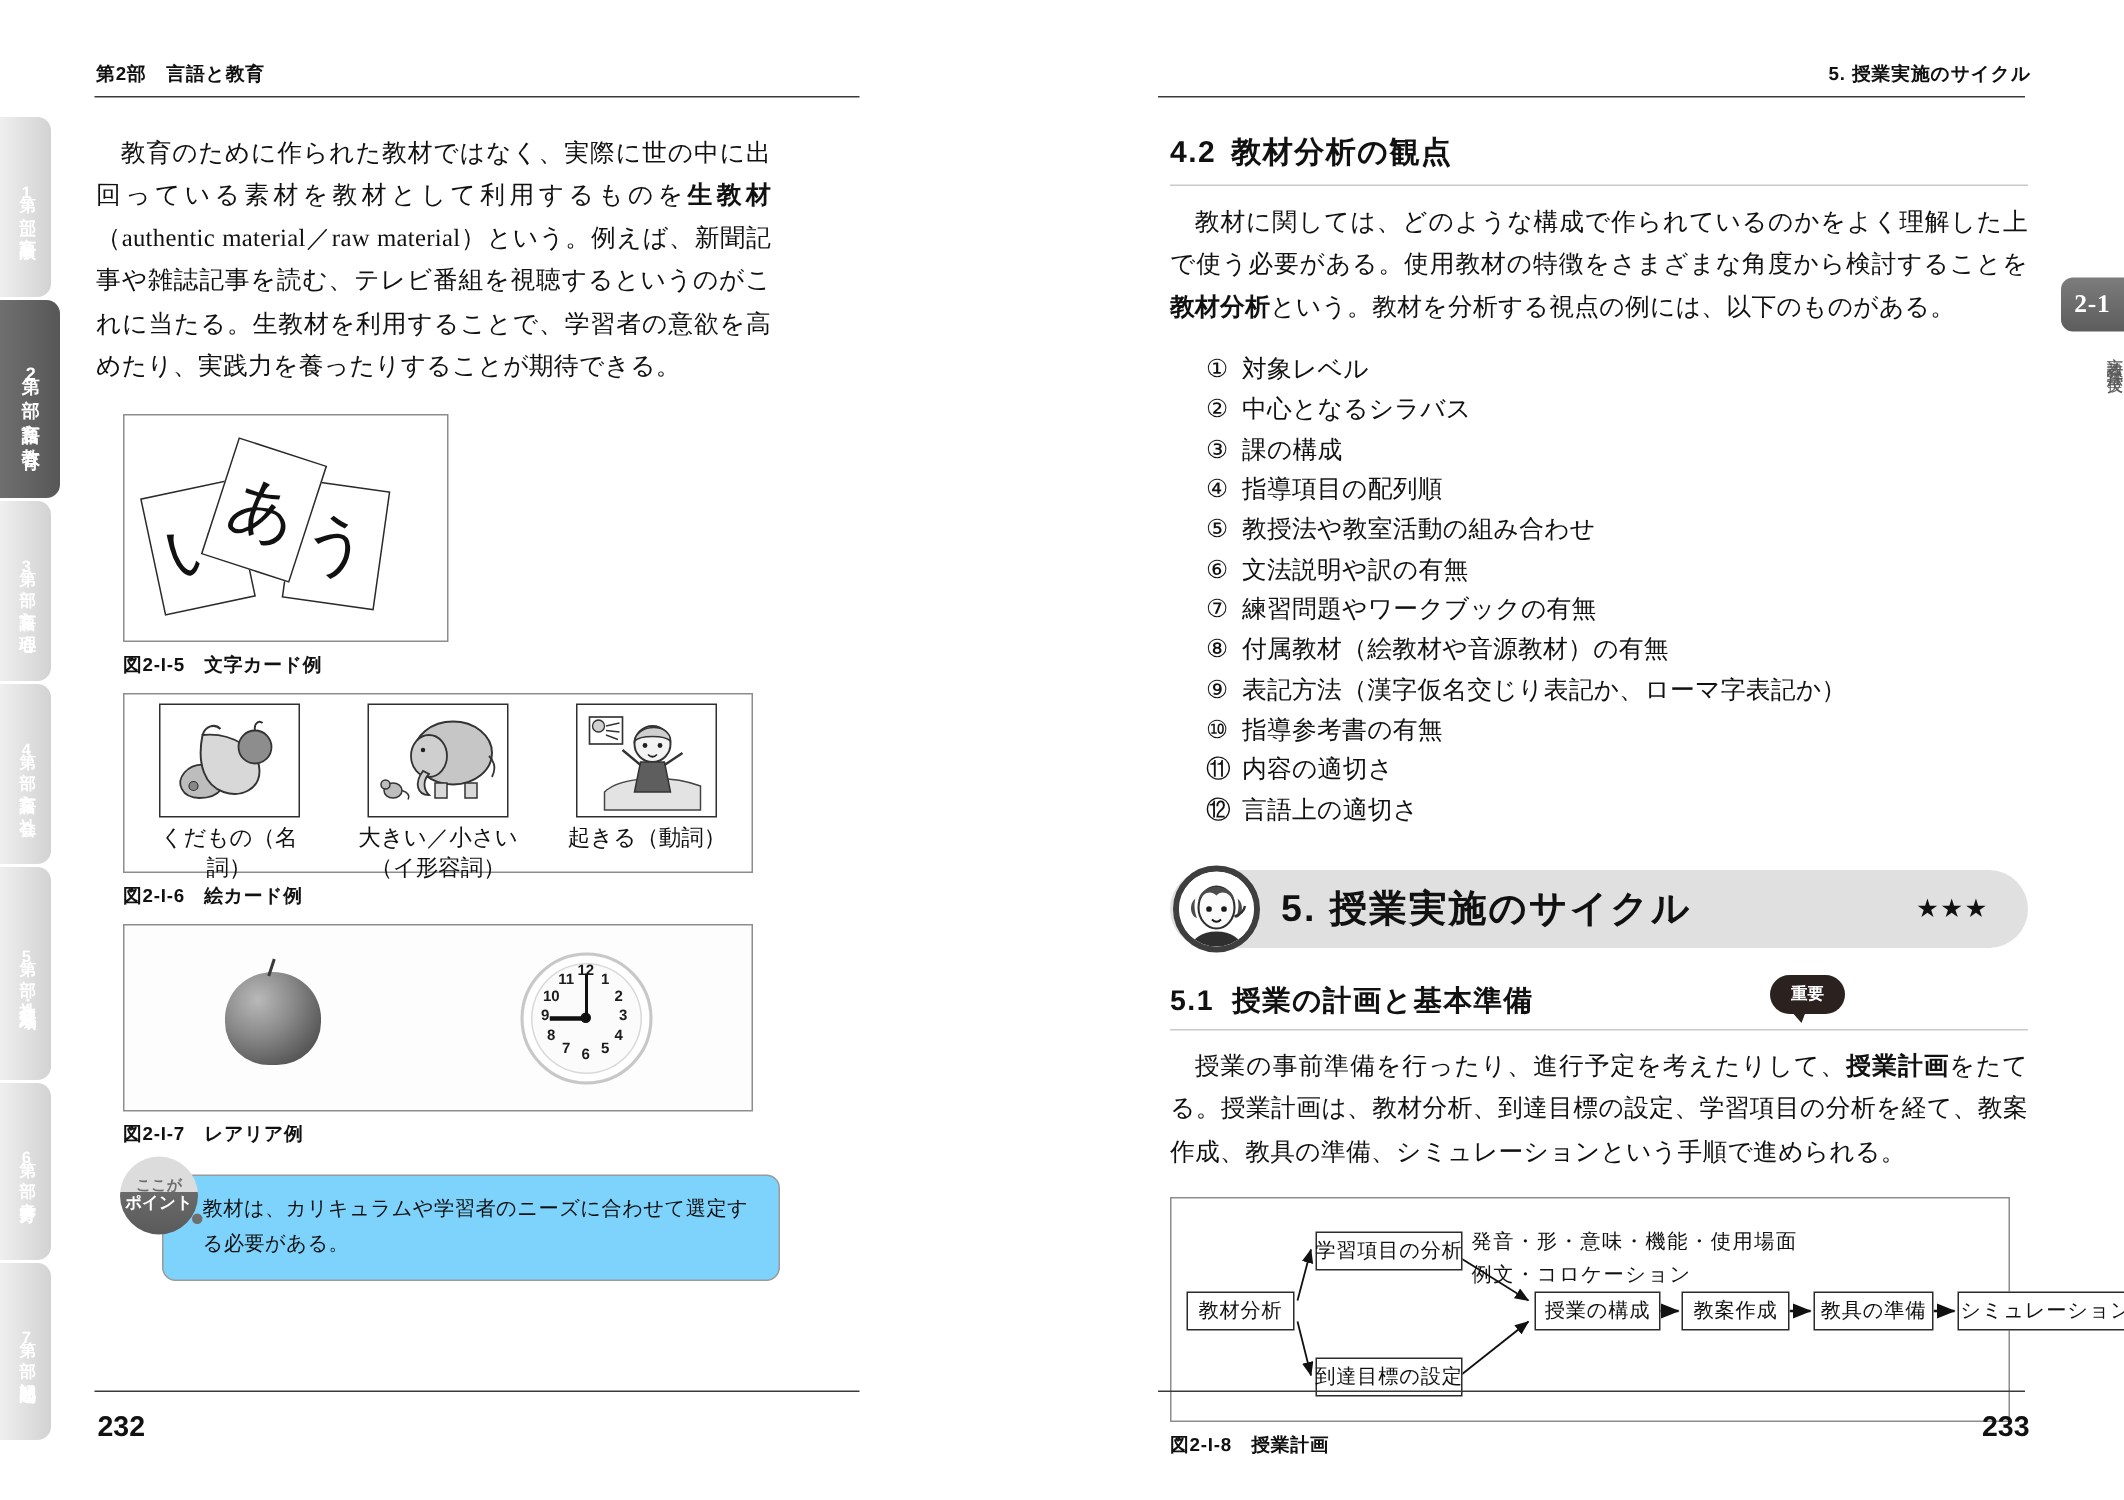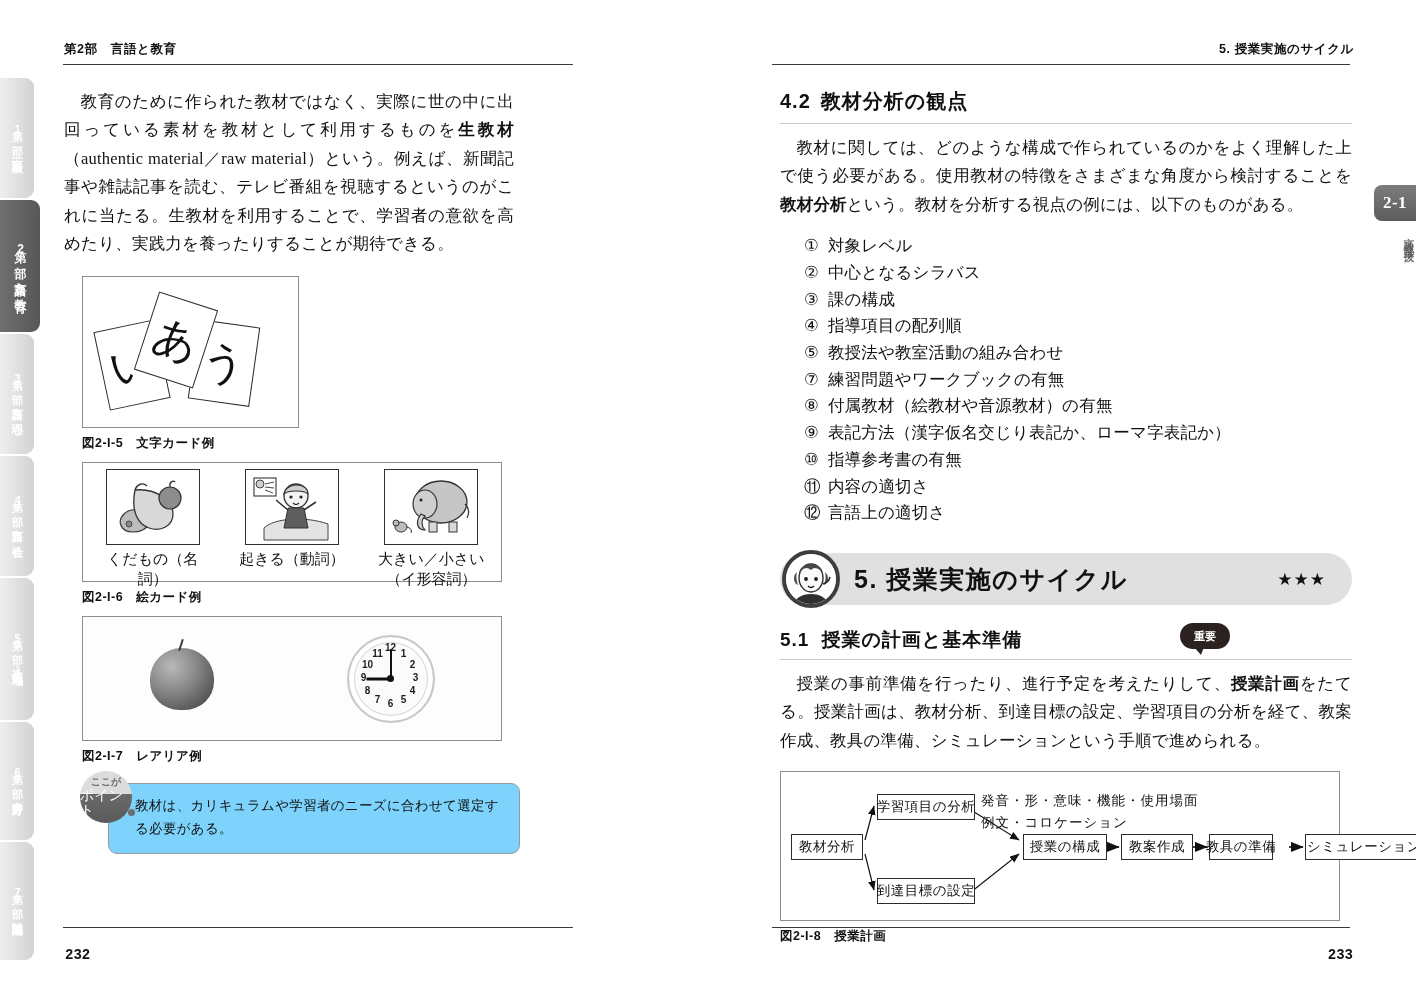--- a/index.html
+++ b/index.html
@@ -62,22 +62,22 @@
   }
   #rh-left{left:64px;top:41px;}
   #rh-right{right:62px;top:41px;}
   .rule{position:absolute;height:1px;background:#3a3a3a;}
   #rule-left{left:63px;top:64px;width:510px;}
   #rule-right{left:772px;top:64px;width:578px;}
 
   
   .folio{
     position:absolute;bottom:37px;
-    font-family:Liberation Mono, monospace;
-    font-weight:bold;font-size:14px;color:#111;
+    font-family:Liberation Sans, sans-serif;
+    font-weight:bold;font-size:19px;color:#111;
   }
   #folio-left{left:65px;}
   #folio-right{right:63px;}
   #rule-foot-left{left:63px;bottom:72px;width:510px;height:1px;background:#3a3a3a;position:absolute;}
   #rule-foot-right{left:772px;bottom:72px;width:578px;height:1px;background:#3a3a3a;position:absolute;}
 
   
   .col{position:absolute;}
   #left-col{left:64px;top:88px;width:450px;}
   #right-col{left:780px;top:88px;width:572px;}
@@ -155,21 +155,21 @@
 
   
   #point-wrap{position:relative;margin-top:18px;margin-left:18px;width:438px;}
   #point-badge{
     position:absolute;left:-2px;top:-12px;width:52px;height:52px;border-radius:50%;
     background:linear-gradient(to bottom,#dcdcdc 0%,#dcdcdc 45%,#6a6a6a 45%,#5a5a5a 100%);
     z-index:4;display:flex;flex-direction:column;align-items:center;justify-content:center;
     font-family:"Liberation Sans","DejaVu Sans",sans-serif;line-height:1.05;
   }
   #point-badge .t1{font-size:10px;color:#6d6d6d;font-weight:bold;}
-  #point-badge .t2{font-size:14px;color:#ffffff;font-weight:normal;}
+  #point-badge .t2{font-size:11px;color:#ffffff;font-weight:bold;}
   #point-box{
     margin-left:26px;border:1.4px solid #9a9a9a;border-radius:9px;background:#7dd3fc;
     padding:10px 14px 12px 26px;min-height:44px;box-sizing:border-box;
   }
   #point-box .bullet{
     position:absolute;left:46px;top:26px;width:7px;height:7px;border-radius:50%;background:#6e6e6e;
   }
   #point-box p{
     margin:0;font-family:"Liberation Sans","DejaVu Sans",sans-serif;
     font-size:13.5px;line-height:1.72;color:#111;letter-spacing:0.3px;
@@ -300,55 +300,55 @@
           <svg viewBox="0 0 92 74" width="92" height="74" aria-hidden="true">
             <path d="M26 62 C14 62 10 52 16 45 C22 38 34 38 40 45 C46 52 40 62 26 62 Z" fill="#bdbdbd" stroke="#333" stroke-width="1.2"></path>
             <path d="M28 20 C48 18 66 30 66 44 C66 56 54 62 42 58 C30 54 24 40 28 20 Z" fill="#d8d8d8" stroke="#333" stroke-width="1.3"></path>
             <path d="M28 20 C30 14 36 12 40 16" fill="none" stroke="#333" stroke-width="1.4"></path>
             <circle cx="63" cy="28" r="11" fill="#8d8d8d" stroke="#333" stroke-width="1.2"></circle>
             <path d="M63 17 C62 12 66 10 68 12" fill="none" stroke="#333" stroke-width="1.3"></path>
             <circle cx="22" cy="54" r="3" fill="#888" stroke="#333" stroke-width="0.8"></circle>
           </svg>
         </div>
         <div class="pic-label">くだもの（名詞）</div>
+      </div>
+      <div class="pic-cell">
+        <div class="pic-frame">
+          <svg viewBox="0 0 92 74" width="92" height="74" aria-hidden="true">
+            <ellipse cx="56" cy="32" rx="26" ry="21" fill="#c6c6c6" stroke="#333" stroke-width="1.3"></ellipse>
+            <ellipse cx="40" cy="34" rx="12" ry="14" fill="#cfcfcf" stroke="#333" stroke-width="1.2"></ellipse>
+            <path d="M36 44 C30 52 32 60 40 60 C36 56 36 50 40 46 Z" fill="#cfcfcf" stroke="#333" stroke-width="1.2"></path>
+            <rect x="44" y="52" width="8" height="10" fill="#d9d9d9" stroke="#333" stroke-width="1"></rect>
+            <rect x="64" y="52" width="8" height="10" fill="#d9d9d9" stroke="#333" stroke-width="1"></rect>
+            <circle cx="36" cy="30" r="1.5" fill="#222"></circle>
+            <path d="M80 34 q6 6 2 14" stroke="#333" stroke-width="1.2" fill="none"></path>
+            <ellipse cx="16" cy="57" rx="6" ry="5" fill="#bdbdbd" stroke="#333" stroke-width="1"></ellipse>
+            <circle cx="11" cy="53" r="3" fill="#bdbdbd" stroke="#333" stroke-width="1"></circle>
+            <path d="M22 57 q6 2 4 6" stroke="#333" stroke-width="1" fill="none"></path>
+          </svg>
+        </div>
+        <div class="pic-label">大きい／小さい<br>（イ形容詞）</div>
       </div>
       <div class="pic-cell">
         <div class="pic-frame">
           <svg viewBox="0 0 92 74" width="92" height="74" aria-hidden="true">
             <rect x="8" y="8" width="22" height="18" fill="#fff" stroke="#333" stroke-width="1.1"></rect>
             <circle cx="14" cy="14" r="4" fill="#d0d0d0" stroke="#333" stroke-width="0.9"></circle>
             <path d="M19 14 L28 12 M19 17 L28 18 M19 20 L27 23" stroke="#333" stroke-width="0.9"></path>
             <path d="M18 58 C28 48 60 46 82 54 L82 70 L18 70 Z" fill="#e3e3e3" stroke="#444" stroke-width="1"></path>
             <circle cx="50" cy="26" r="12" fill="#f3f3f3" stroke="#333" stroke-width="1.3"></circle>
             <path d="M38 24 C40 12 62 12 62 24 C58 20 42 20 38 24 Z" fill="#cfcfcf" stroke="#333" stroke-width="1.1"></path>
             <circle cx="45" cy="27" r="1.6" fill="#222"></circle>
               <circle cx="55" cy="27" r="1.6" fill="#222"></circle>
             <path d="M47 33 q3 3 6 0" stroke="#222" stroke-width="1.1" fill="none"></path>
             <path d="M42 38 L38 58 L62 58 L58 38 Z" fill="#5e5e5e" stroke="#333" stroke-width="1"></path>
             <path d="M42 40 L30 30 M58 40 L70 32" stroke="#333" stroke-width="1.6" fill="none"></path>
           </svg>
         </div>
         <div class="pic-label">起きる（動詞）</div>
-      </div>
-      <div class="pic-cell">
-        <div class="pic-frame">
-          <svg viewBox="0 0 92 74" width="92" height="74" aria-hidden="true">
-            <ellipse cx="56" cy="32" rx="26" ry="21" fill="#c6c6c6" stroke="#333" stroke-width="1.3"></ellipse>
-            <ellipse cx="40" cy="34" rx="12" ry="14" fill="#cfcfcf" stroke="#333" stroke-width="1.2"></ellipse>
-            <path d="M36 44 C30 52 32 60 40 60 C36 56 36 50 40 46 Z" fill="#cfcfcf" stroke="#333" stroke-width="1.2"></path>
-            <rect x="44" y="52" width="8" height="10" fill="#d9d9d9" stroke="#333" stroke-width="1"></rect>
-            <rect x="64" y="52" width="8" height="10" fill="#d9d9d9" stroke="#333" stroke-width="1"></rect>
-            <circle cx="36" cy="30" r="1.5" fill="#222"></circle>
-            <path d="M80 34 q6 6 2 14" stroke="#333" stroke-width="1.2" fill="none"></path>
-            <ellipse cx="16" cy="57" rx="6" ry="5" fill="#bdbdbd" stroke="#333" stroke-width="1"></ellipse>
-            <circle cx="11" cy="53" r="3" fill="#bdbdbd" stroke="#333" stroke-width="1"></circle>
-            <path d="M22 57 q6 2 4 6" stroke="#333" stroke-width="1" fill="none"></path>
-          </svg>
-        </div>
-        <div class="pic-label">大きい／小さい<br>（イ形容詞）</div>
       </div>
     </div>
     <div class="fig-cap" style="margin-left:18px;">図2-I-6　絵カード例</div>
 
     <div class="fig-box" id="fig-realia">
       <div class="apple"></div>
       <div class="clock">
         <span class="num" style="left:35px;top:5px;">12</span>
         <span class="num" style="left:48px;top:11px;">1</span>
         <span class="num" style="left:57px;top:22px;">2</span>
@@ -387,20 +387,21 @@
     </h2>
     <div class="sub-rule"></div>
     <p class="body">教材に関しては、どのような構成で作られているのかをよく理解した上で使う必要がある。使用教材の特徴をさまざまな角度から検討することを<b class="kw">教材分析</b>という。教材を分析する視点の例には、以下のものがある。</p>
 
     <ol class="points" id="analysis-list">
         <li><span class="marker">①</span><span>対象レベル</span></li>
         <li><span class="marker">②</span><span>中心となるシラバス</span></li>
         <li><span class="marker">③</span><span>課の構成</span></li>
         <li><span class="marker">④</span><span>指導項目の配列順</span></li>
         <li><span class="marker">⑤</span><span>教授法や教室活動の組み合わせ</span></li>
+        <li><span class="marker">⑥</span><span>文法説明や訳の有無</span></li>
         <li><span class="marker">⑦</span><span>練習問題やワークブックの有無</span></li>
         <li><span class="marker">⑧</span><span>付属教材（絵教材や音源教材）の有無</span></li>
         <li><span class="marker">⑨</span><span>表記方法（漢字仮名交じり表記か、ローマ字表記か）</span></li>
         <li><span class="marker">⑩</span><span>指導参考書の有無</span></li>
         <li><span class="marker">⑪</span><span>内容の適切さ</span></li>
         <li><span class="marker">⑫</span><span>言語上の適切さ</span></li>
       </ol>
 
     <div id="sec5">
       <div id="sec5-avatar">
@@ -446,21 +447,21 @@
         <line x1="190" y1="120" x2="238" y2="82" stroke="#111" stroke-width="1.2" marker-end="url(#ah)"></line>
         <line x1="324" y1="75" x2="338" y2="75" stroke="#111" stroke-width="1.6" marker-end="url(#ah)"></line>
         <line x1="412" y1="75" x2="426" y2="75" stroke="#111" stroke-width="1.6" marker-end="url(#ah)"></line>
         <line x1="508" y1="75" x2="522" y2="75" stroke="#111" stroke-width="1.6" marker-end="url(#ah)"></line>
       </svg>
       <div class="node" style="left:10px;top:62px;width:72px;height:26px;">教材分析</div>
       <div class="node" style="left:96px;top:22px;width:98px;height:26px;font-family:Liberation Mono, monospace;">学習項目の分析</div>
       <div class="node" style="left:96px;top:106px;width:98px;height:26px;">到達目標の設定</div>
       <div class="node" style="left:242px;top:62px;width:84px;height:26px;">授業の構成</div>
       <div class="node" style="left:340px;top:62px;width:72px;height:26px;">教案作成</div>
-      <div class="node" style="left:428px;top:62px;width:64px;height:26px;">教具の準備</div>
+      <div class="node" style="left:428px;top:62px;width:80px;height:26px;">教具の準備</div>
       <div class="node" style="left:524px;top:62px;width:118px;height:26px;">シミュレーション</div>
       <div class="freetext" style="left:200px;top:20px;">発音・形・意味・機能・使用場面</div>
       <div class="freetext" style="left:200px;top:42px;">例文・コロケーション</div>
     </div>
     <div class="fig-cap">図2-I-8　授業計画</div>
   </div>
 
   <div id="rule-foot-left"></div>
   <div id="rule-foot-right"></div>
   <div class="folio" id="folio-left">232</div>

